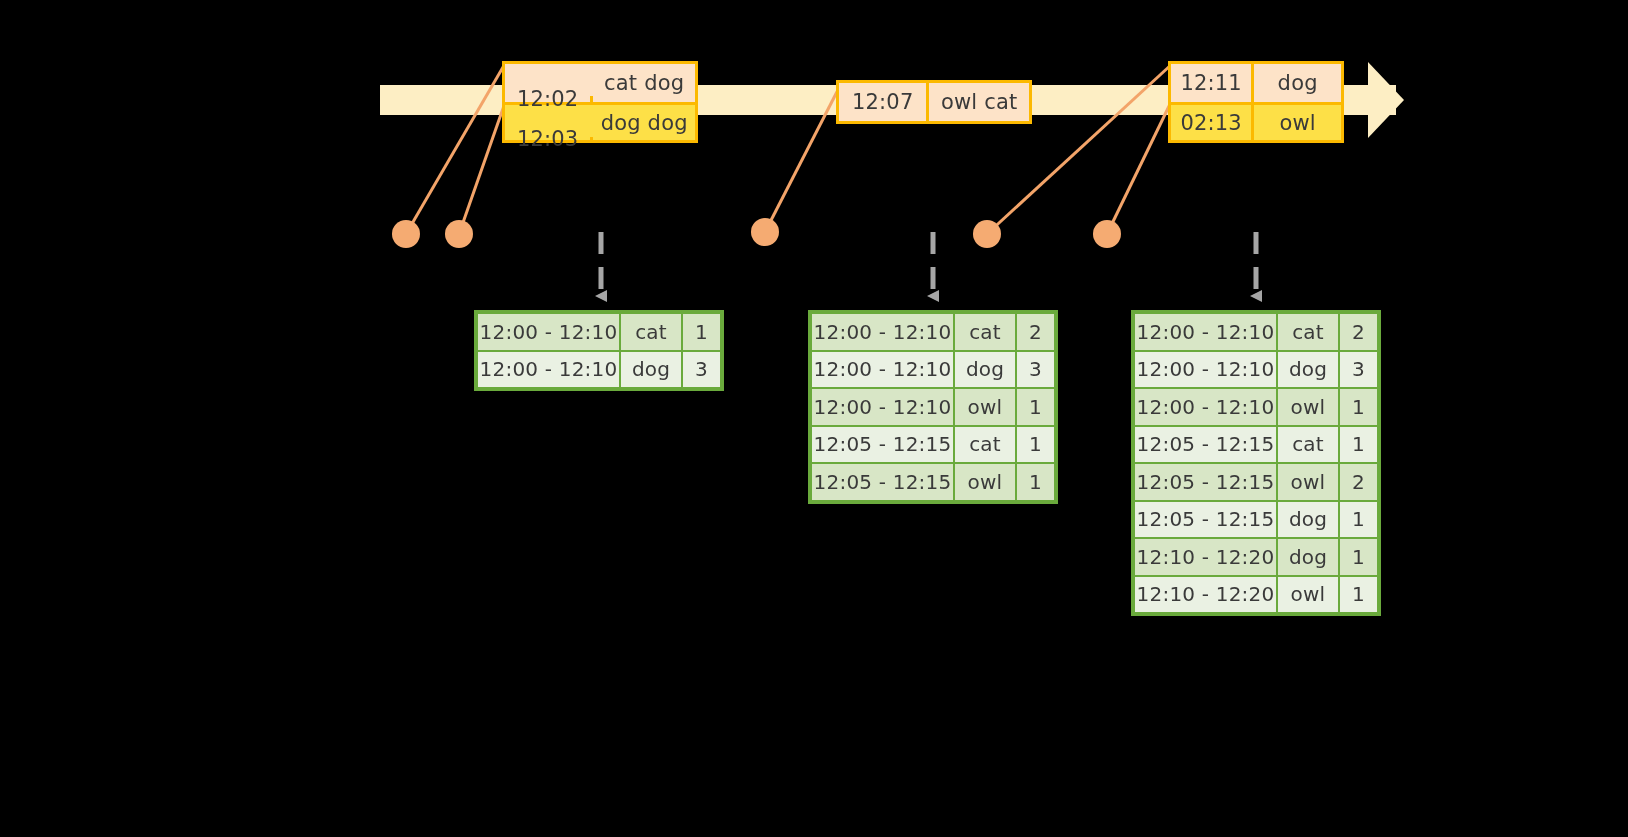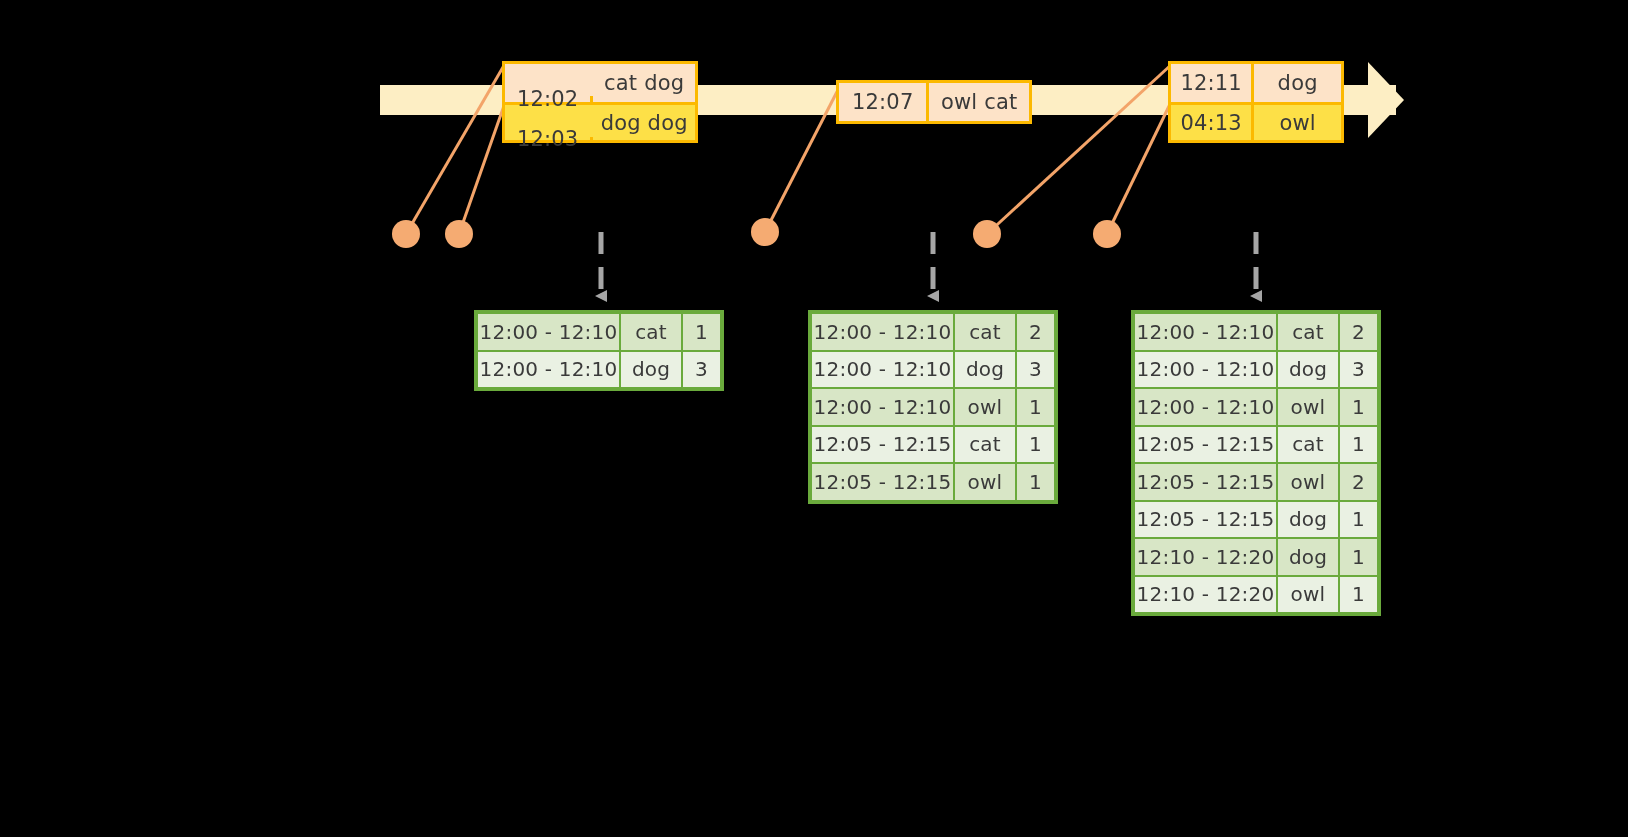--- a/index.html
+++ b/index.html
@@ -141,21 +141,21 @@
       <div class="ecell val">owl cat</div>
     </div>
   </div>
 
   <div class="ebox" id="ebox-c">
     <div class="erow dark">
       <div class="ecell time">12:11</div>
       <div class="ecell val">dog</div>
     </div>
     <div class="erow light">
-      <div class="ecell time">04:13</div>
+      <div class="ecell time">02:13</div>
       <div class="ecell val">owl</div>
     </div>
   </div>
 
   <div class="gtable" id="gtable-1">
       <div class="grow dark">
         <div class="gcell c-win">12:00 - 12:10</div>
         <div class="gcell c-key">cat</div>
         <div class="gcell c-cnt">1</div>
       </div>

